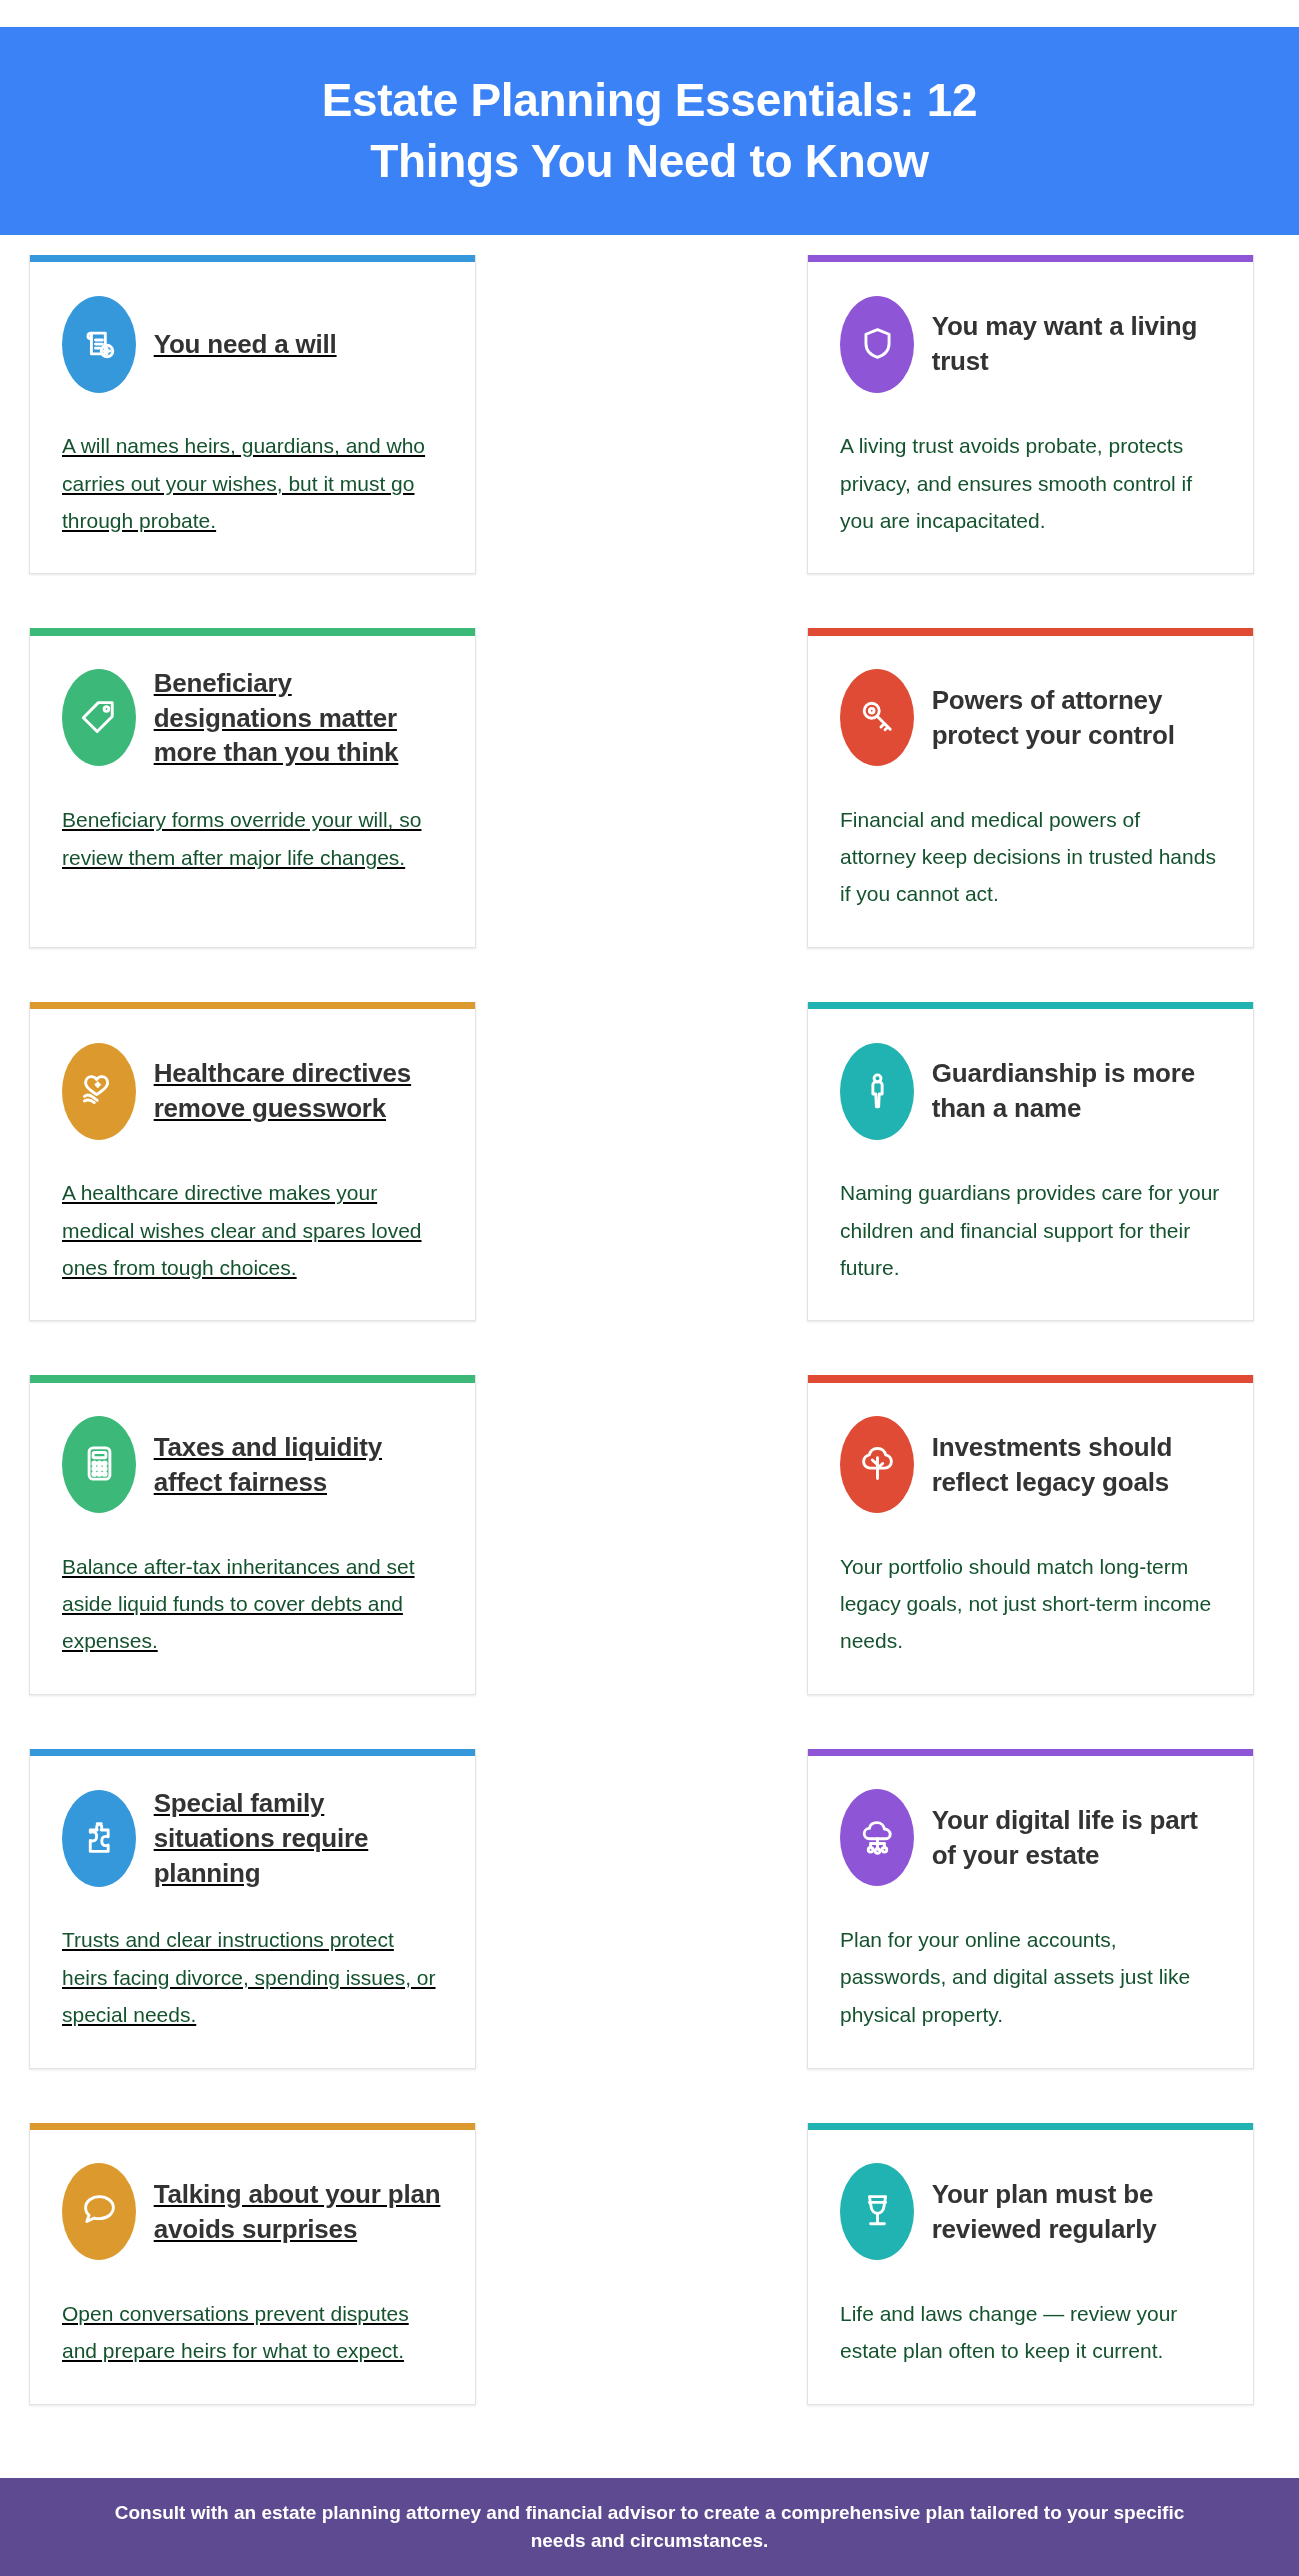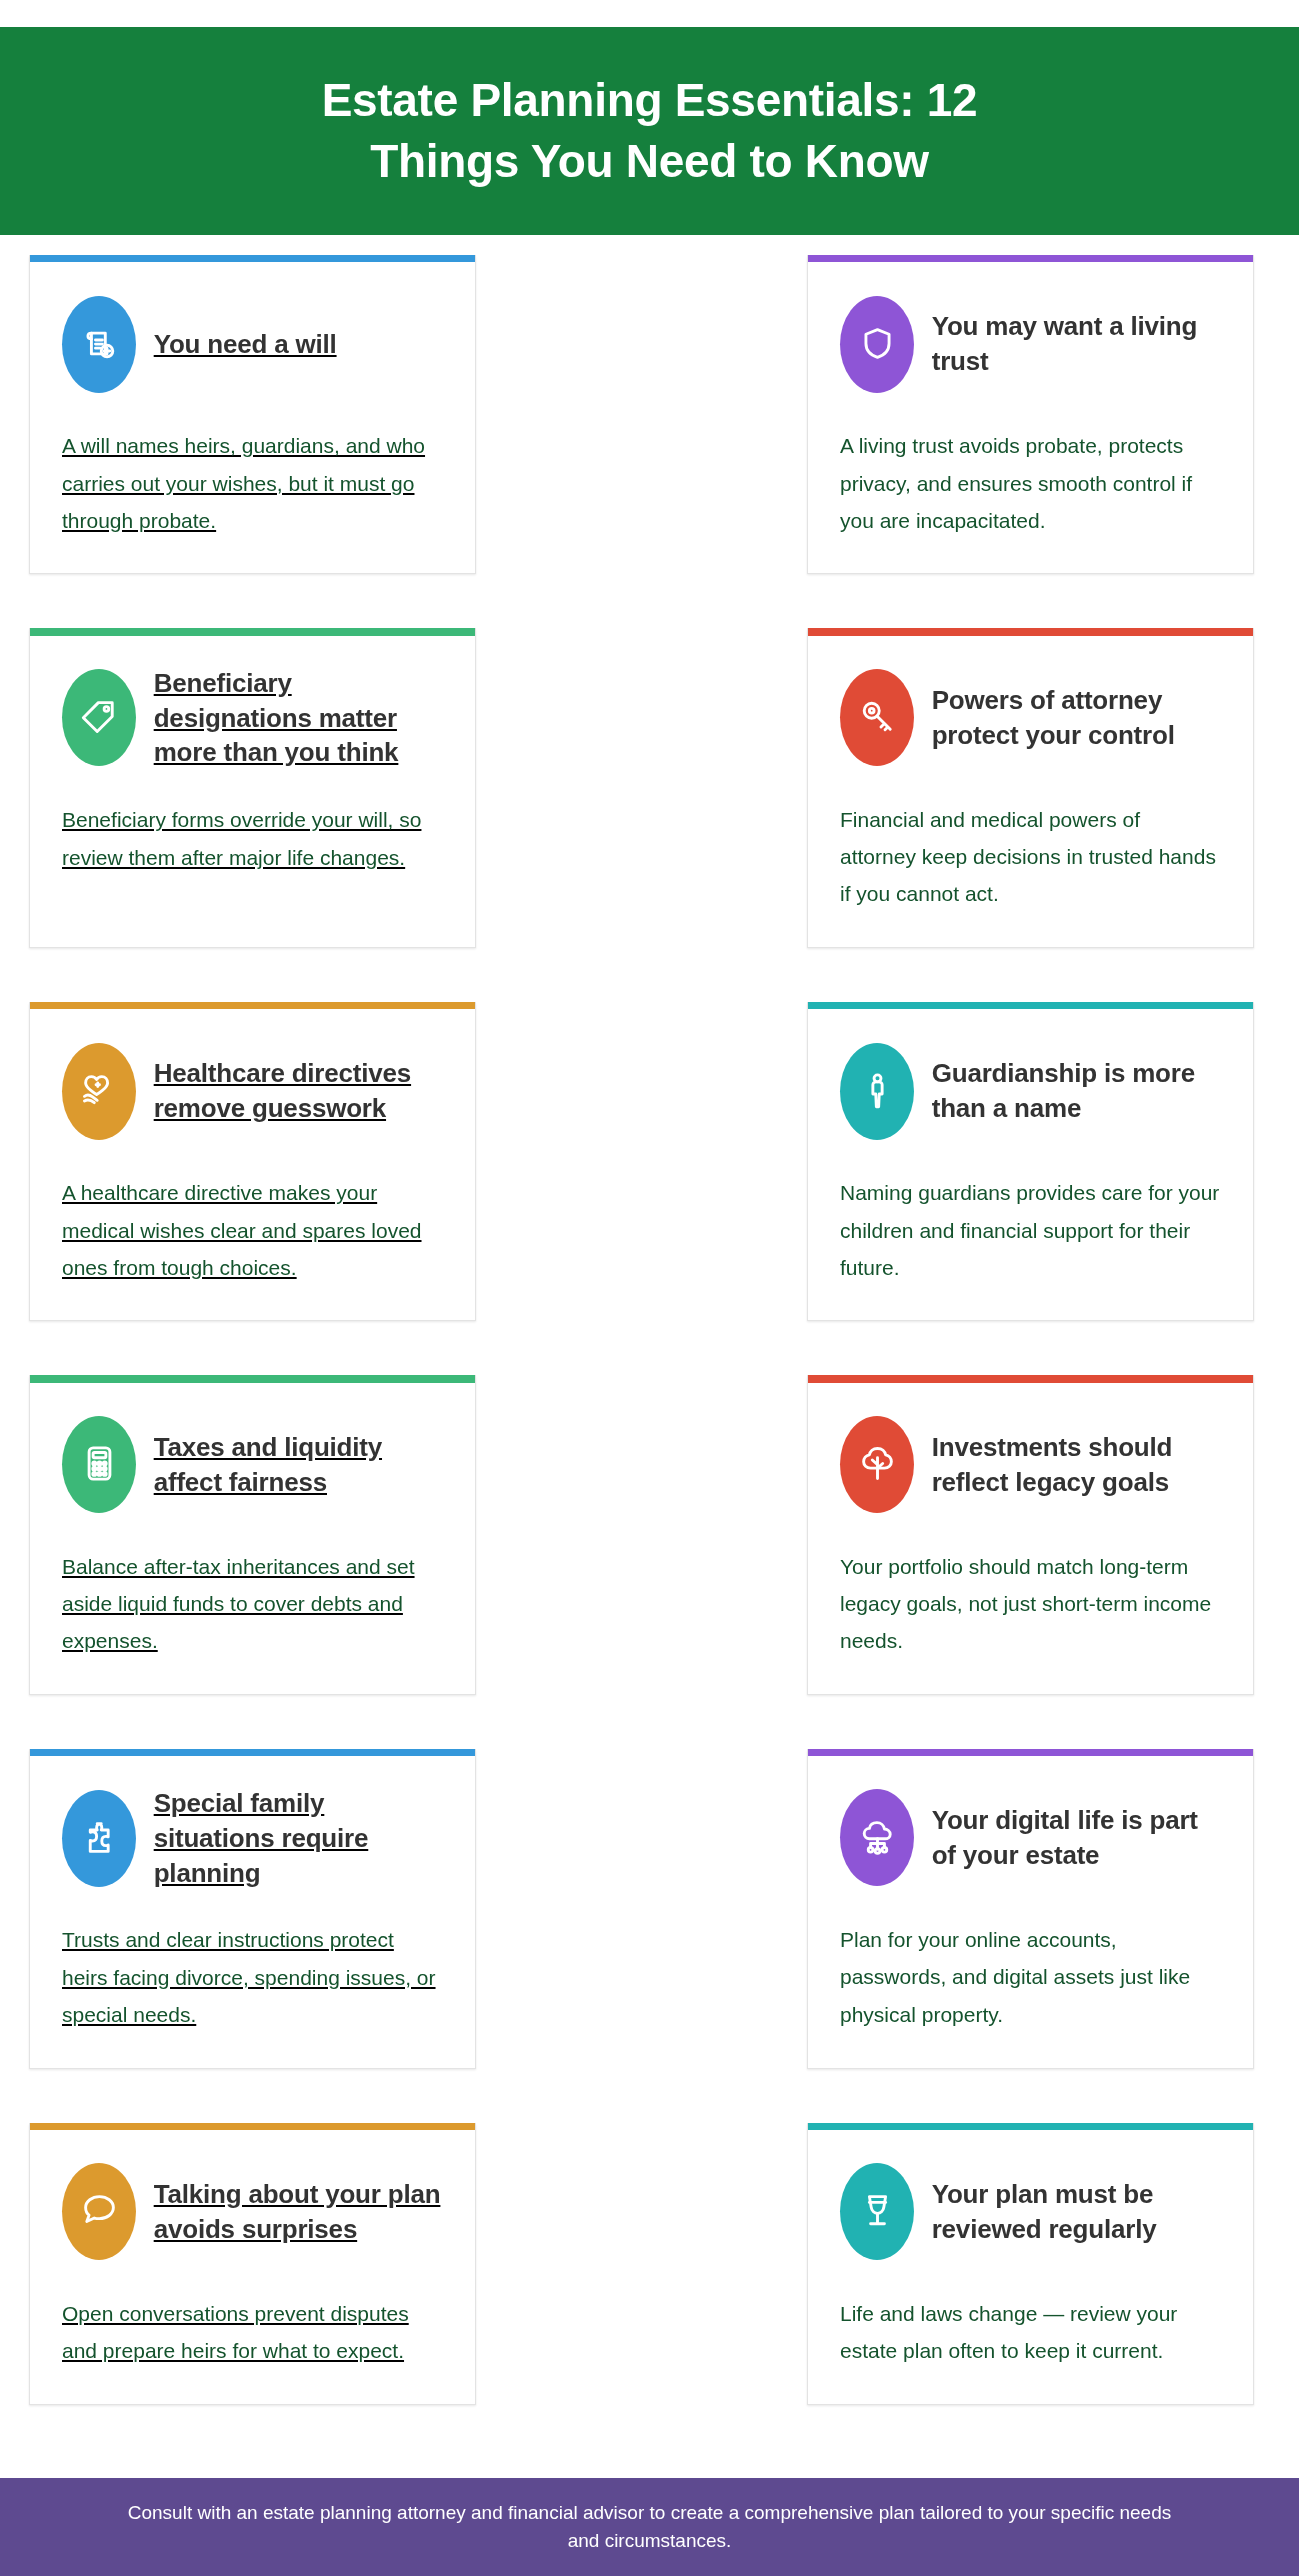--- a/index.html
+++ b/index.html
@@ -132,21 +132,21 @@
     color: #ffffff;
     font-size: 19px;
     line-height: 1.5;
     text-align: center;
     font-weight: 400;
   }
 </style>
 </head>
 <body>
 
-<div class="header-banner" style="background: #15803d;">
+<div class="header-banner" style="background: #3b82f6;">
   <div class="header-title" style="color: rgb(255, 255, 255);">
     <span>Estate Planning Essentials: 12</span><br>
     <span>Things You Need to Know</span>
   </div>
 </div>
 
 <div class="cards-area">
 
   <div class="card-row">
     <div class="card card-slot-left">
@@ -381,15 +381,15 @@
           <div class="card-title">Your plan must be reviewed regularly</div>
         </div>
         <div class="card-desc">Life and laws change — review your estate plan often to keep it current.</div>
       </div>
     </div>
   </div>
 
 </div>
 
 <div class="footer-banner" style="background: rgb(94, 74, 144);">
-  <div class="footer-text" style="color: rgb(255, 255, 255);">Consult with an estate planning attorney and financial advisor to create a comprehensive plan tailored to your specific needs and circumstances.</div>
+  <div class="footer-text" style="color: rgb(255, 255, 255); font-weight: bold;">Consult with an estate planning attorney and financial advisor to create a comprehensive plan tailored to your specific needs and circumstances.</div>
 </div>
 
 
 </body></html>

